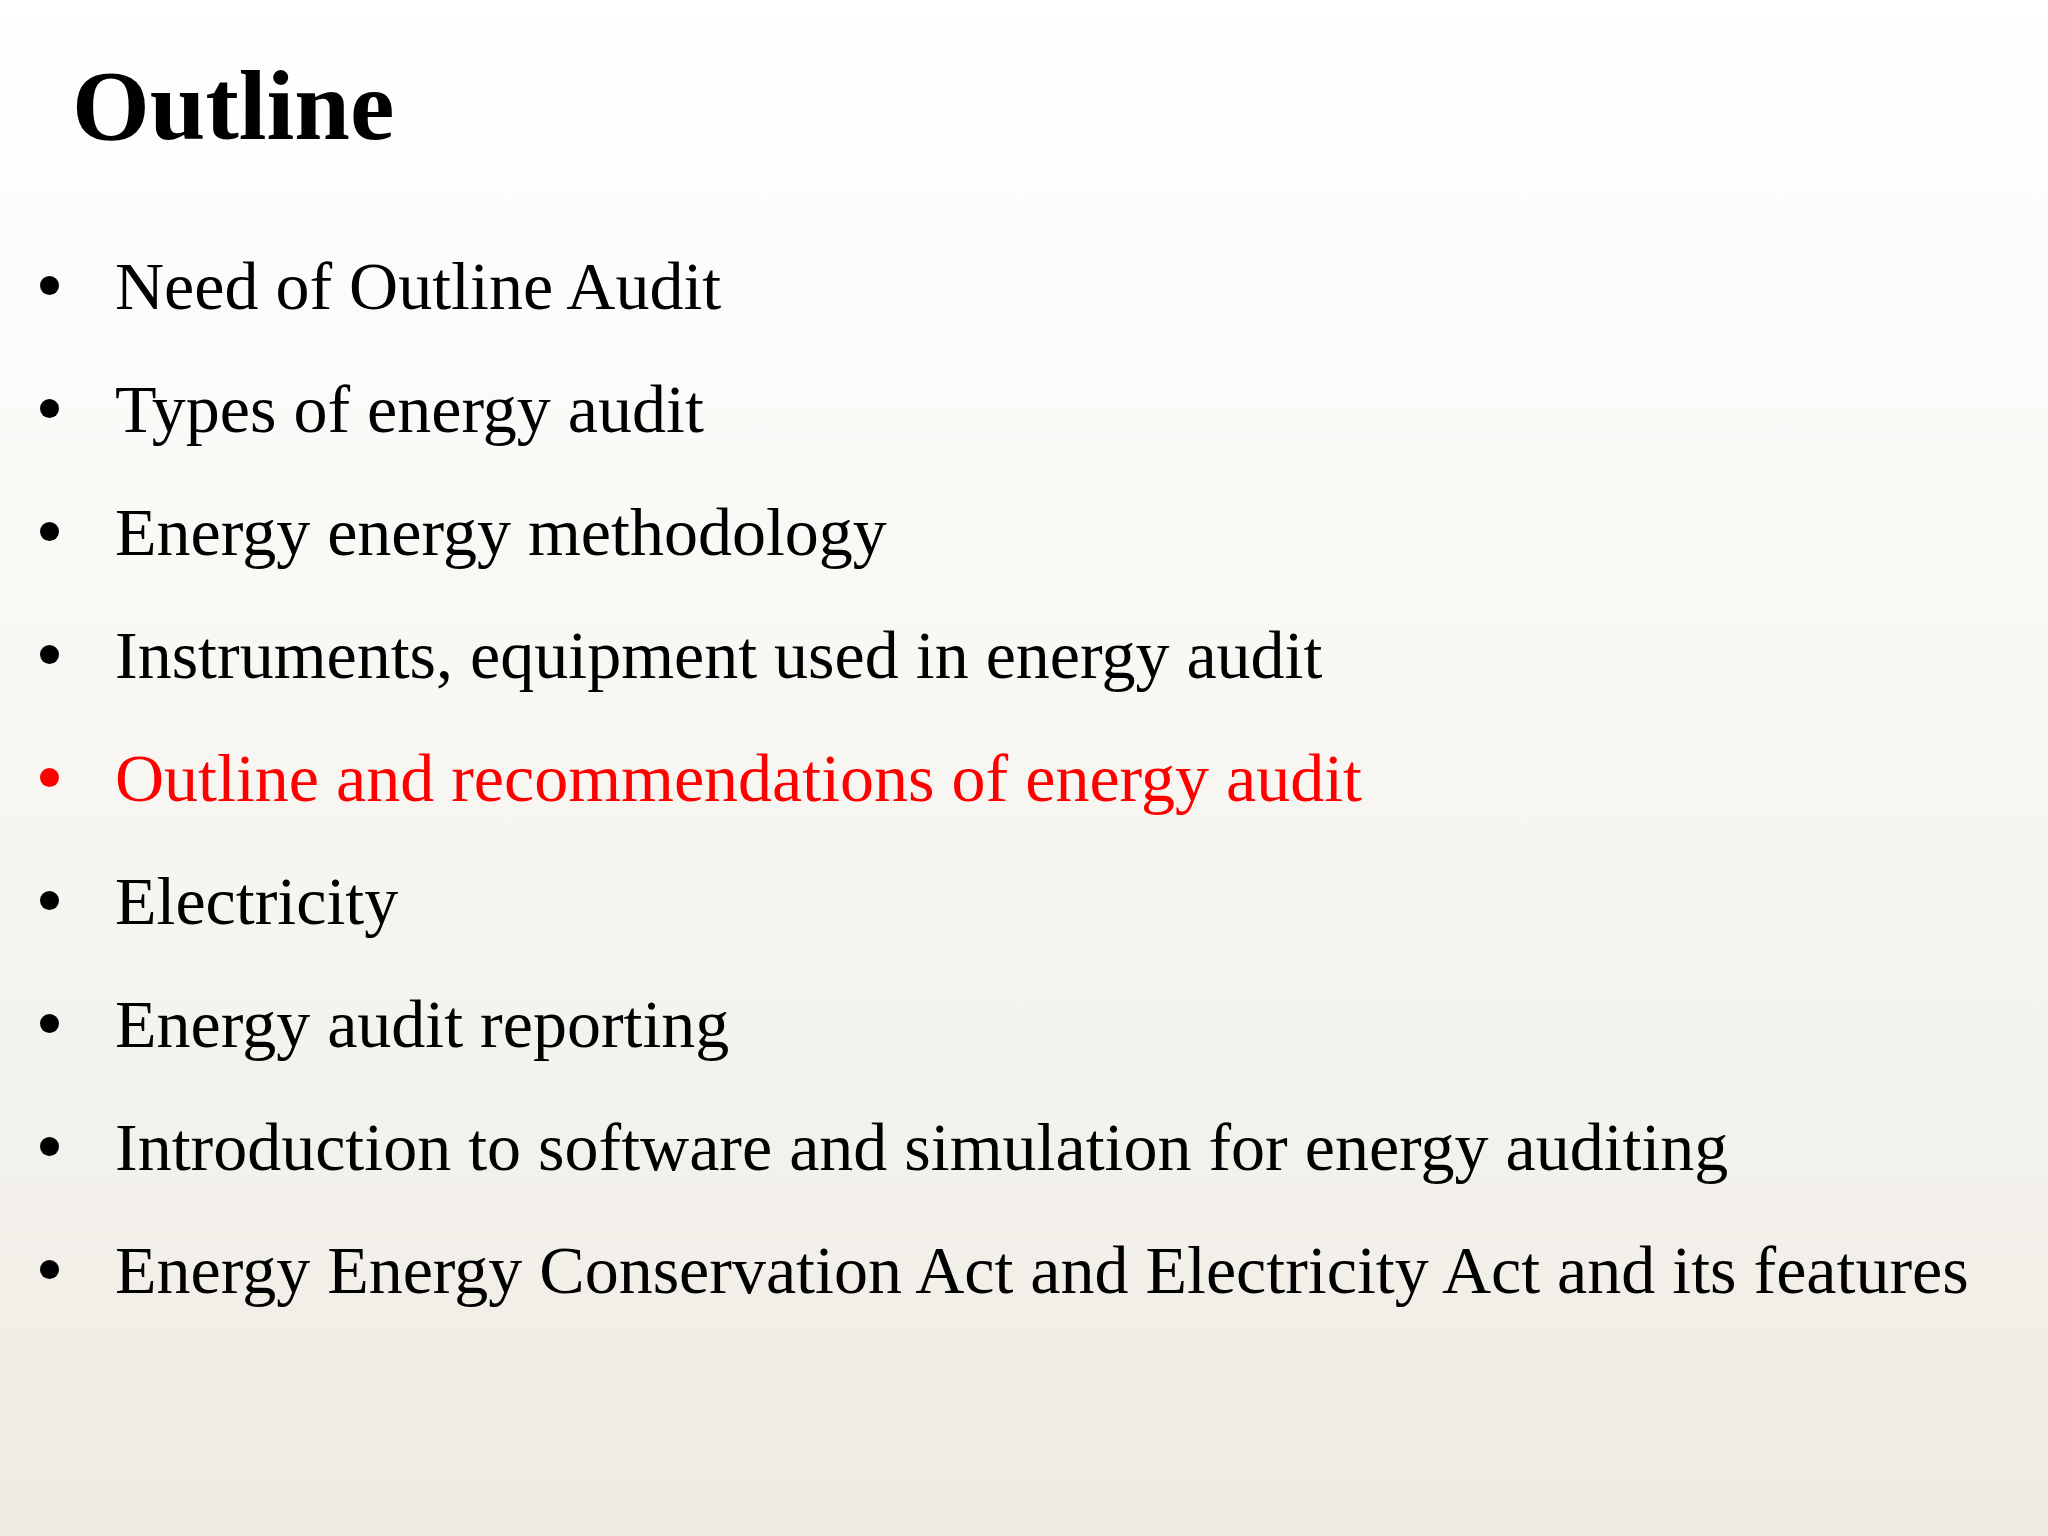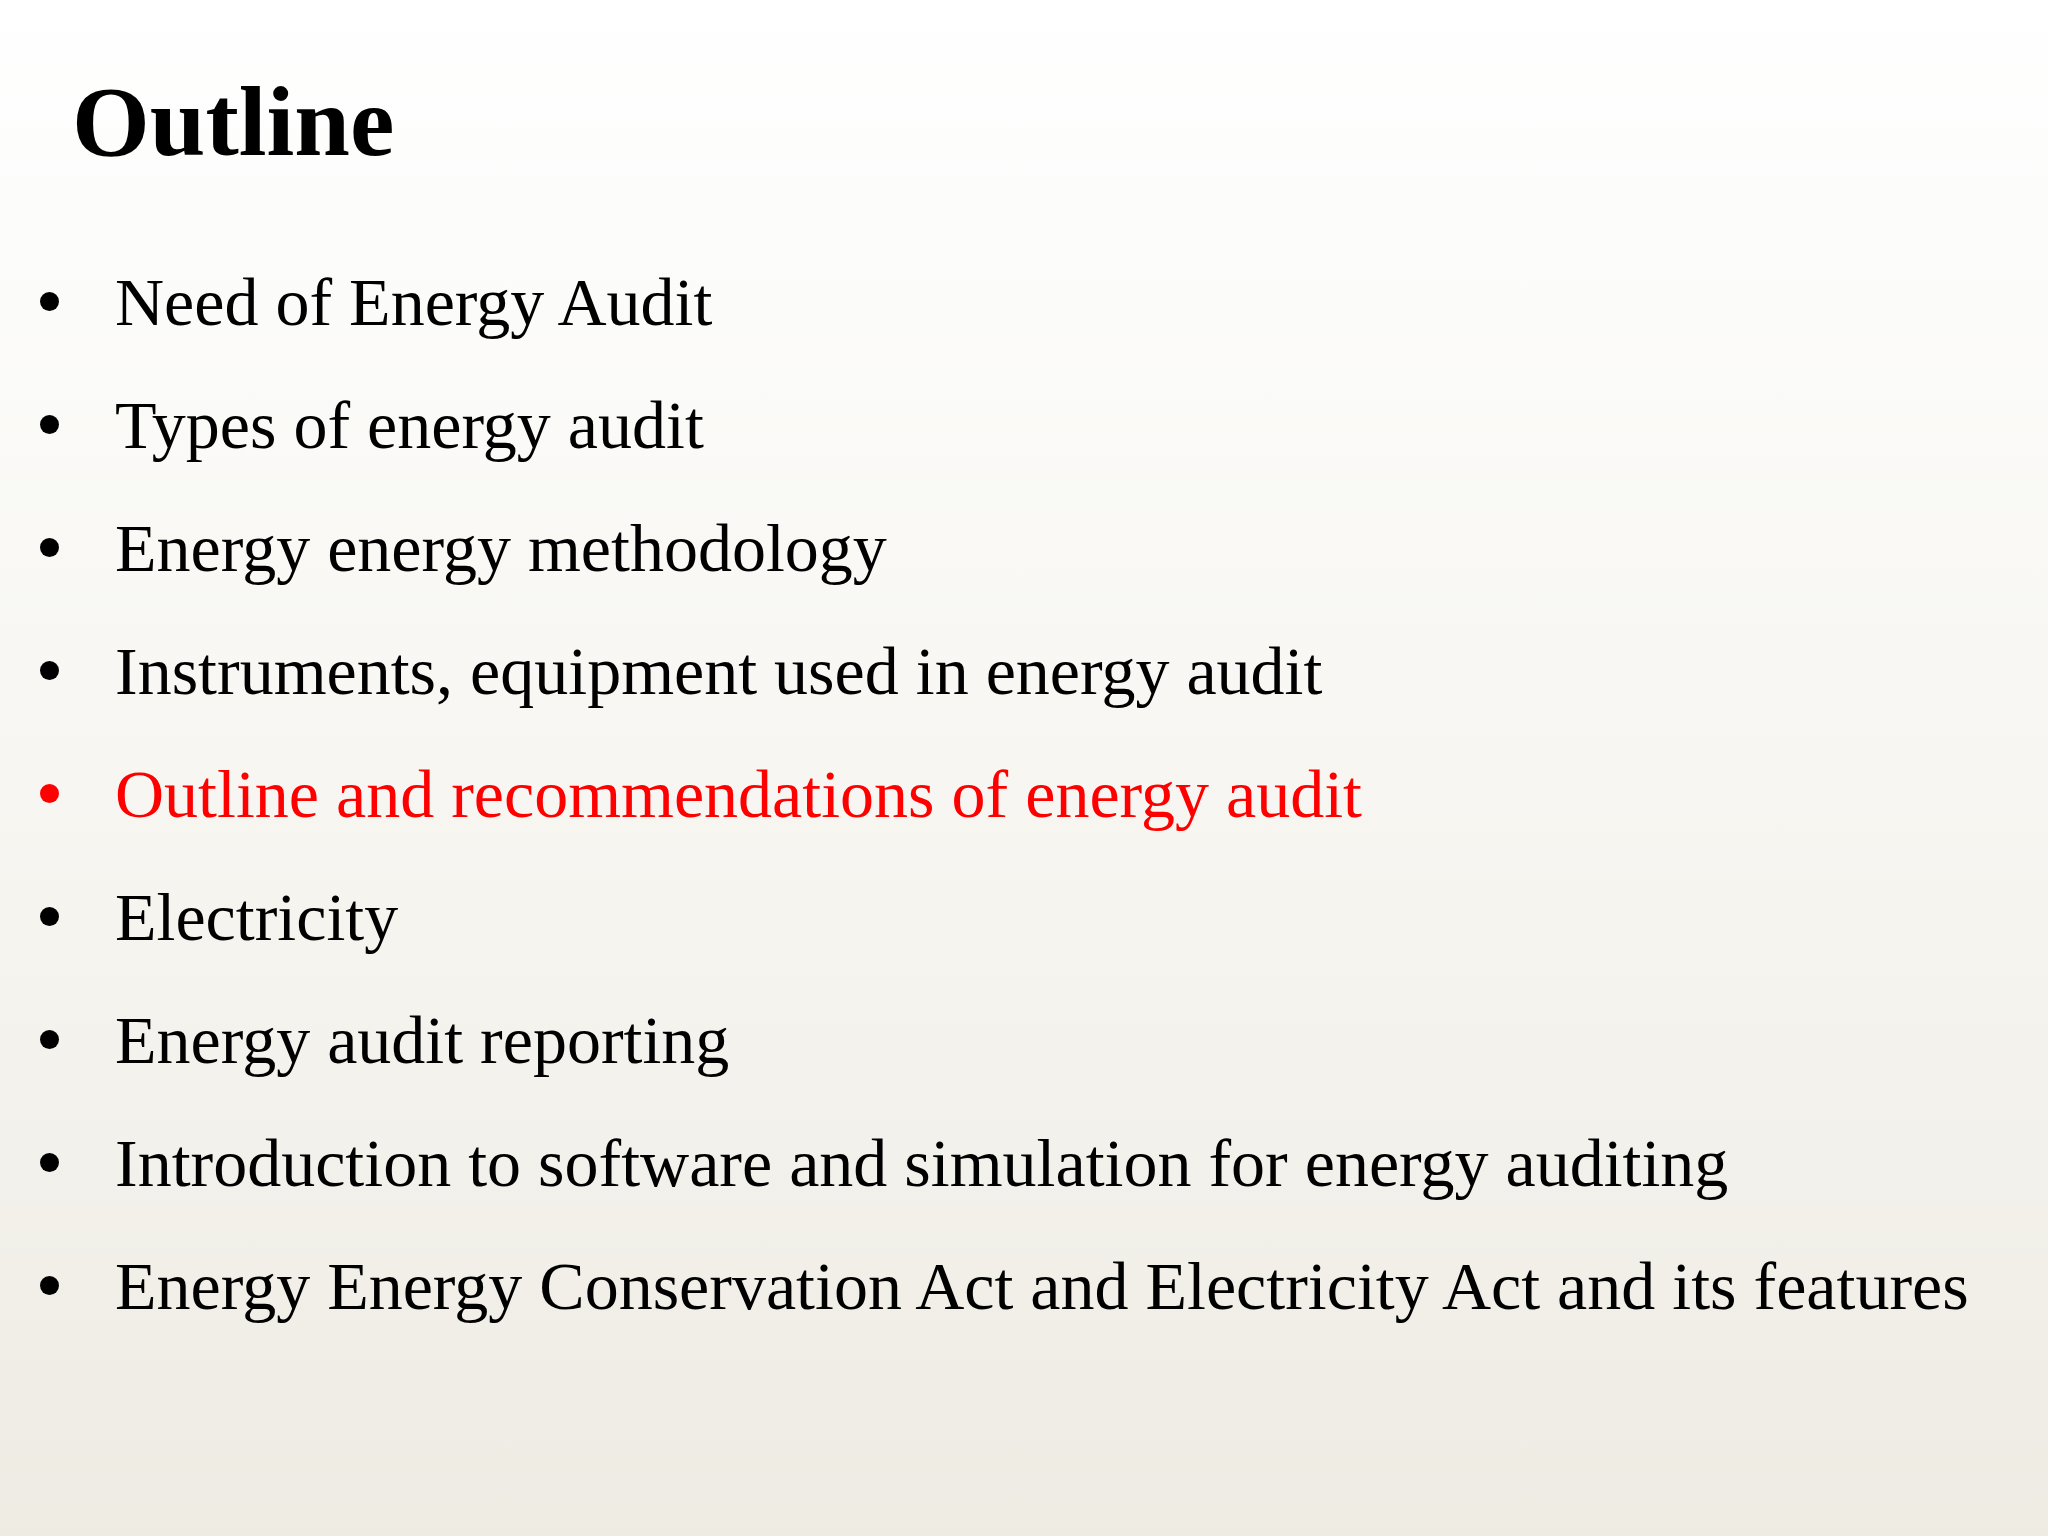--- a/index.html
+++ b/index.html
@@ -13,21 +13,20 @@
       position: relative;
       background: linear-gradient(to bottom, #ffffff 0%, #fcfcfb 15%, #f8f7f3 45%, #f3f1eb 75%, #eeebe3 100%);
       font-family: "Liberation Serif", "DejaVu Serif", serif;
       color: #000000;
     }
     .slide {
       position: absolute;
       left: 0; top: 0;
       width: 2048px;
       height: 1336px;
-      margin-top: 16px;
     }
     .title {
       position: absolute;
       left: 72px;
       top: 46px;
       margin: 0;
       font-size: 100px;
       font-weight: bold;
       line-height: 120px;
       letter-spacing: 0px;
@@ -68,21 +67,21 @@
   </style>
 </head>
 <body>
 
 <div class="slide">
   <h1 class="title">Outline</h1>
 
   <ul class="bullets">
     <li class="bullet-item">
       <span class="bullet-dot"></span>
-      <span class="bullet-text">Need of Energy Audit</span>
+      <span class="bullet-text">Need of Outline Audit</span>
     </li>
     <li class="bullet-item">
       <span class="bullet-dot"></span>
       <span class="bullet-text">Types of energy audit</span>
     </li>
     <li class="bullet-item">
       <span class="bullet-dot"></span>
       <span class="bullet-text">Energy energy methodology</span>
     </li>
     <li class="bullet-item">

